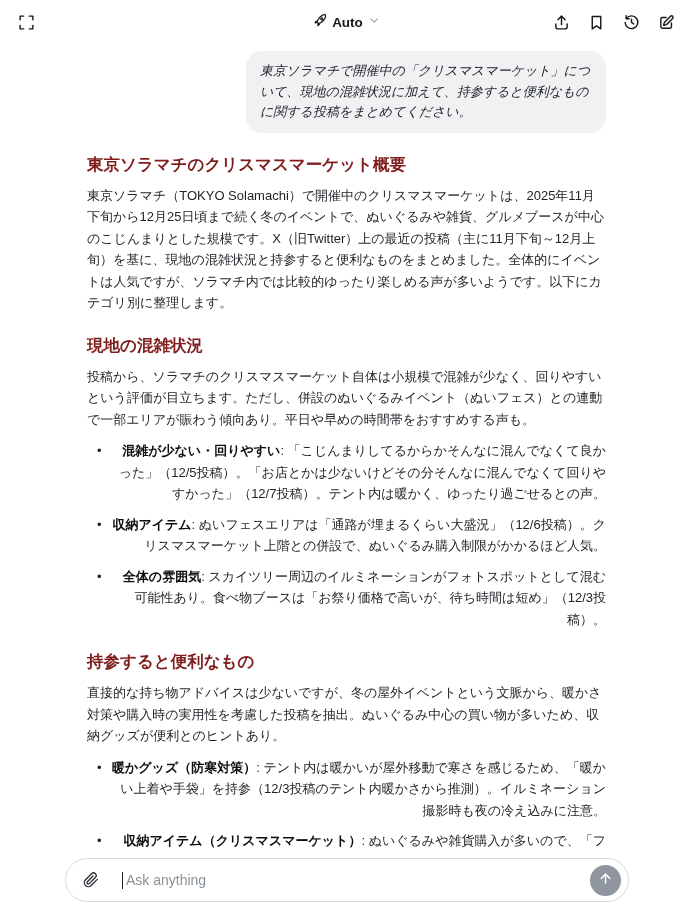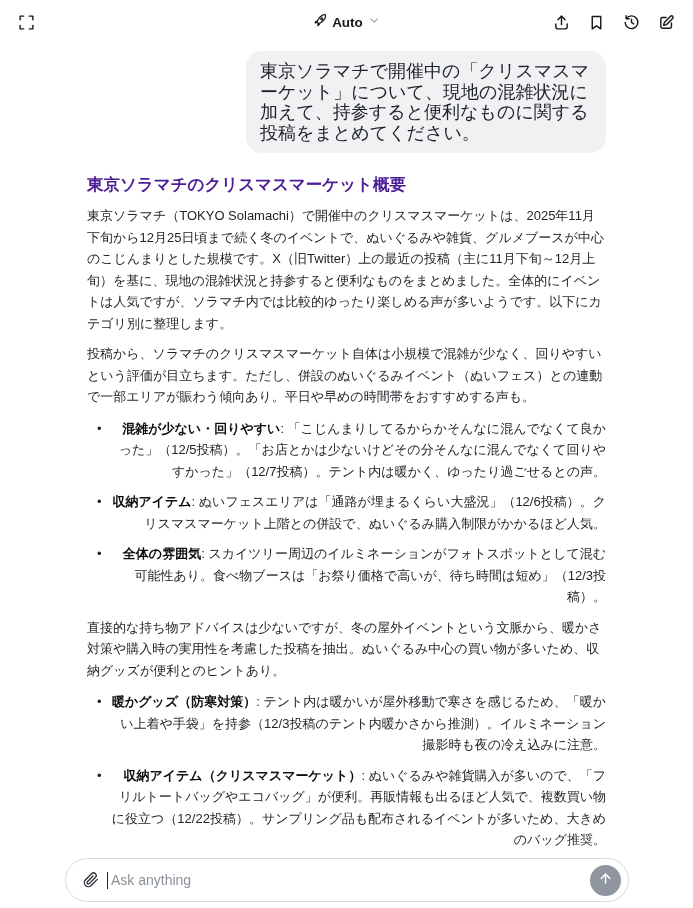--- a/index.html
+++ b/index.html
@@ -16,33 +16,33 @@
   .mode-selector { position:absolute; left:50%; top:50%; transform:translate(-50%,-50%);
     display:flex; align-items:center; gap:5px; background:none; border:none; cursor:pointer; }
   .mode-label { font-size:13.5px; font-weight:700; color:#16181c; }
   .mode-selector .chev { color:#9aa2ab; }
   .topbar-right { display:flex; align-items:center; gap:10px; }
 
   
   .chat { padding:0 87px; }
   .user-row { display:flex; justify-content:flex-end; margin-top:7px; }
   .user-bubble { max-width:360px; background:#f0f1f3; border-radius:16px;
-    padding:10px 14px; font-size:18px; line-height:20.5px; color:#1d2025; }
+    padding:10px 14px; font-size:13px; line-height:20.5px; color:#1d2025;font-style:italic; }
 
-  .heading { font-size:16.5px; font-weight:700; color:#4c1d95; margin-top:21px; margin-bottom:9px; }
+  .heading { font-size:16.5px; font-weight:700; color:#7f1d1d; margin-top:21px; margin-bottom:9px; }
   .para { font-size:13px; line-height:21.5px; color:#1d2025; margin-bottom:9px; }
   ul.bullets { list-style:none; padding-left:24px; margin:10px 0 4px;text-align:right; }
   ul.bullets li { position:relative; font-size:13px; line-height:21.5px; margin-bottom:9px; color:#1d2025; }
   ul.bullets li::before { content:"•"; position:absolute; left:-14px; top:0; color:#1d2025; }
   .b-label { font-weight:700; color:#0d0f12; }
 
   
   .composer-wrap { position:absolute; left:0; right:0; bottom:0; background:#fff; padding:6px 0 6px; }
   .composer { width:564px; height:44px; margin:0 auto; border:1px solid #d8dce1;
-    border-radius:23px; display:flex; align-items:center; padding:0 7px 0 13px; gap:4px;
+    border-radius:23px; display:flex; align-items:center; padding:0 7px 0 13px; gap:19px;
     background:#fff; }
   .attach-btn { color:#2b3036; }
   .input-wrap { flex:1; position:relative; display:flex; align-items:center; }
   .caret { width:1.5px; height:17px; background:#1d2025; margin-right:3px; }
   .msg-input { flex:1; border:none; outline:none; font-size:14px; color:#16181c;
     font-family:"Liberation Sans","DejaVu Sans",sans-serif; background:transparent; }
   .msg-input::placeholder { color:#8a9199; }
   .send-btn { width:31px; height:31px; border:none; border-radius:50%; background:#8f969f;
     color:#ffffff; display:flex; align-items:center; justify-content:center; cursor:pointer; }
 </style>
@@ -118,33 +118,35 @@
       <div class="user-bubble">
         <span>東京ソラマチで開催中の「クリスマスマーケット」について、現地の混雑状況に加えて、持参すると便利なものに関する投稿をまとめてください。</span>
       </div>
     </div>
 
     <article>
 
       <h2 class="heading">東京ソラマチのクリスマスマーケット概要</h2>
       <p class="para">東京ソラマチ（TOKYO Solamachi）で開催中のクリスマスマーケットは、2025年11月下旬から12月25日頃まで続く冬のイベントで、ぬいぐるみや雑貨、グルメブースが中心のこじんまりとした規模です。X（旧Twitter）上の最近の投稿（主に11月下旬～12月上旬）を基に、現地の混雑状況と持参すると便利なものをまとめました。全体的にイベントは人気ですが、ソラマチ内では比較的ゆったり楽しめる声が多いようです。以下にカテゴリ別に整理します。</p>
 
+      <h2 class="heading">現地の混雑状況</h2>
       <p class="para">投稿から、ソラマチのクリスマスマーケット自体は小規模で混雑が少なく、回りやすいという評価が目立ちます。ただし、併設のぬいぐるみイベント（ぬいフェス）との連動で一部エリアが賑わう傾向あり。平日や早めの時間帯をおすすめする声も。</p>
       <ul class="bullets">
         <li>
           <span class="b-label">混雑が少ない・回りやすい</span><span>: 「こじんまりしてるからかそんなに混んでなくて良かった」（12/5投稿）。「お店とかは少ないけどその分そんなに混んでなくて回りやすかった」（12/7投稿）。テント内は暖かく、ゆったり過ごせるとの声。</span>
         </li>
         <li>
           <span class="b-label">収納アイテム</span><span>: ぬいフェスエリアは「通路が埋まるくらい大盛況」（12/6投稿）。クリスマスマーケット上階との併設で、ぬいぐるみ購入制限がかかるほど人気。</span>
         </li>
         <li>
           <span class="b-label">全体の雰囲気</span><span>: スカイツリー周辺のイルミネーションがフォトスポットとして混む可能性あり。食べ物ブースは「お祭り価格で高いが、待ち時間は短め」（12/3投稿）。</span>
         </li>
       </ul>
 
+      <h2 class="heading">持参すると便利なもの</h2>
       <p class="para">直接的な持ち物アドバイスは少ないですが、冬の屋外イベントという文脈から、暖かさ対策や購入時の実用性を考慮した投稿を抽出。ぬいぐるみ中心の買い物が多いため、収納グッズが便利とのヒントあり。</p>
       <ul class="bullets">
         <li>
           <span class="b-label">暖かグッズ（防寒対策）</span><span>: テント内は暖かいが屋外移動で寒さを感じるため、「暖かい上着や手袋」を持参（12/3投稿のテント内暖かさから推測）。イルミネーション撮影時も夜の冷え込みに注意。</span>
         </li>
         <li>
           <span class="b-label">収納アイテム（クリスマスマーケット）</span><span>: ぬいぐるみや雑貨購入が多いので、「フリルトートバッグやエコバッグ」が便利。再販情報も出るほど人気で、複数買い物に役立つ（12/22投稿）。サンプリング品も配布されるイベントが多いため、大きめのバッグ推奨。</span>
         </li>
 
       </ul>

